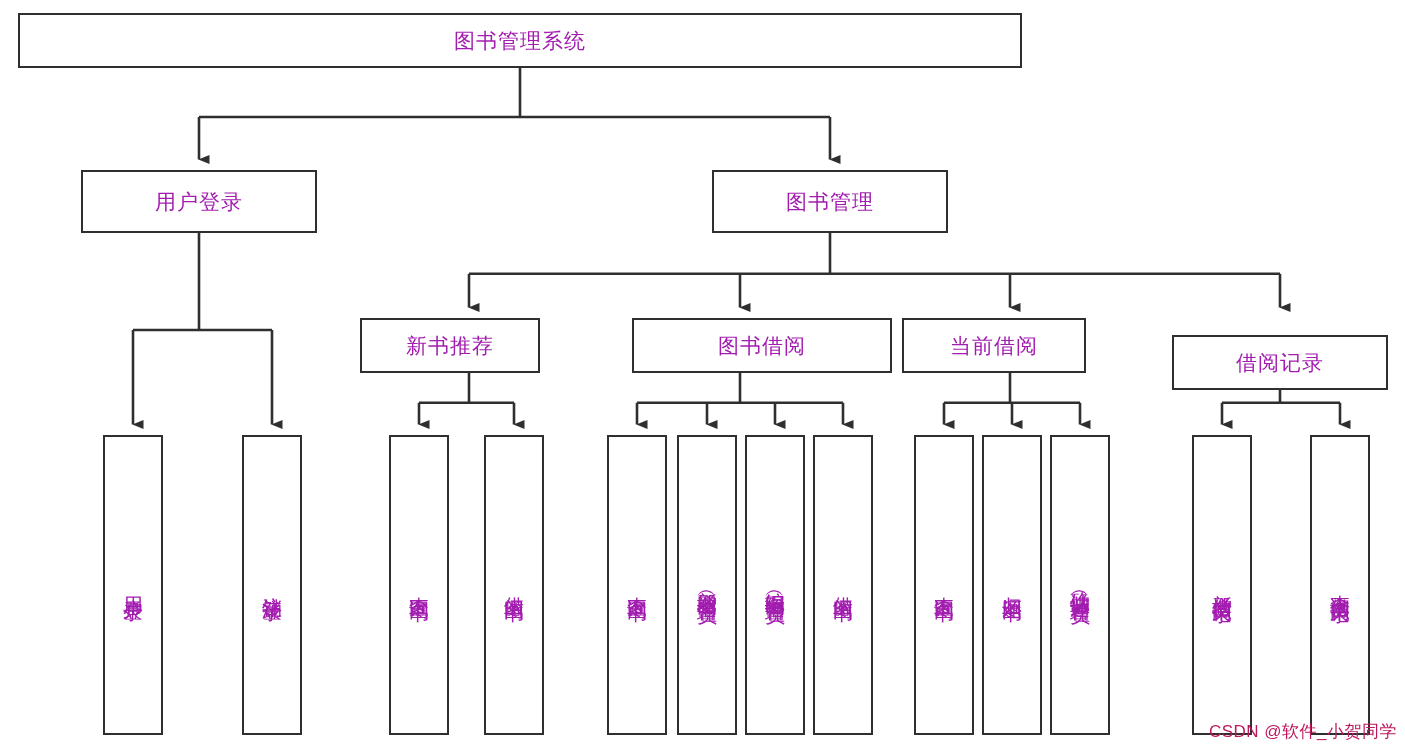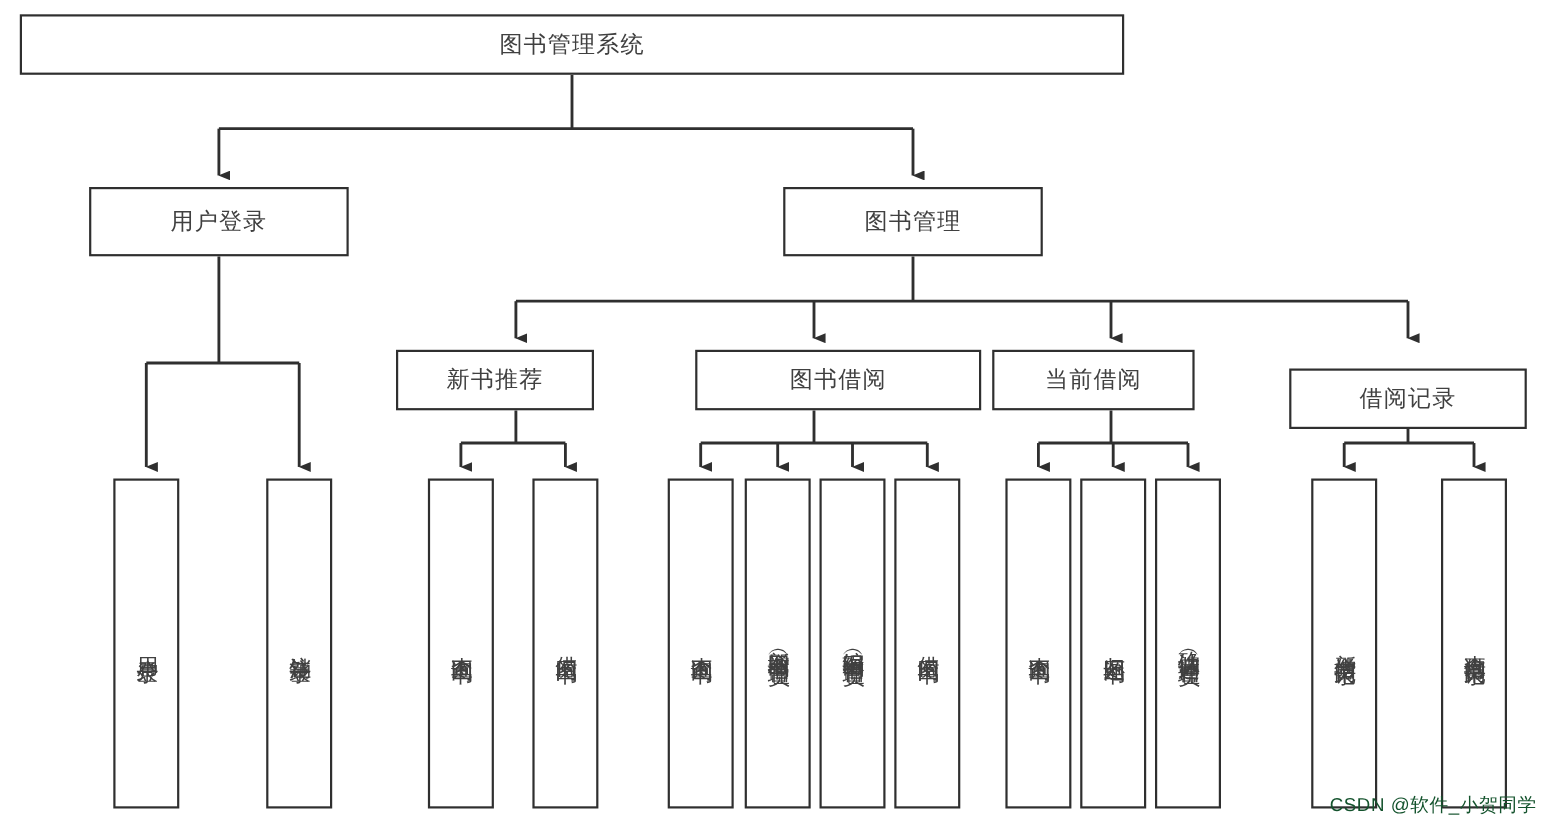--- a/index.html
+++ b/index.html
@@ -25,21 +25,21 @@
     height: 747px;
   }
   .node-box {
     position: absolute;
     box-sizing: border-box;
     border: 2px solid #2f2f2f;
     background: #ffffff;
     display: flex;
     align-items: center;
     justify-content: center;
-    color: #404040;
+    color: #a21caf;
   }
   .node-box.horiz {
     font-size: 21px;
     line-height: 1.2;
     letter-spacing: 1px;
   }
   .node-box.vert {
     writing-mode: vertical-rl;
     text-orientation: upright;
     font-size: 20px;
@@ -50,21 +50,21 @@
   .node-label {
     display: block;
     white-space: pre-wrap;
     text-align: center;
   }
   #watermark {
     position: absolute;
     right: 8px;
     bottom: 4px;
     font-size: 17px;
-    color: #14532d;
+    color: #be185d;
     letter-spacing: 0.5px;
     user-select: none;
     white-space: nowrap;
   }
 </style>
 </head>
 <body>
 
 <div id="diagram-root">
 

